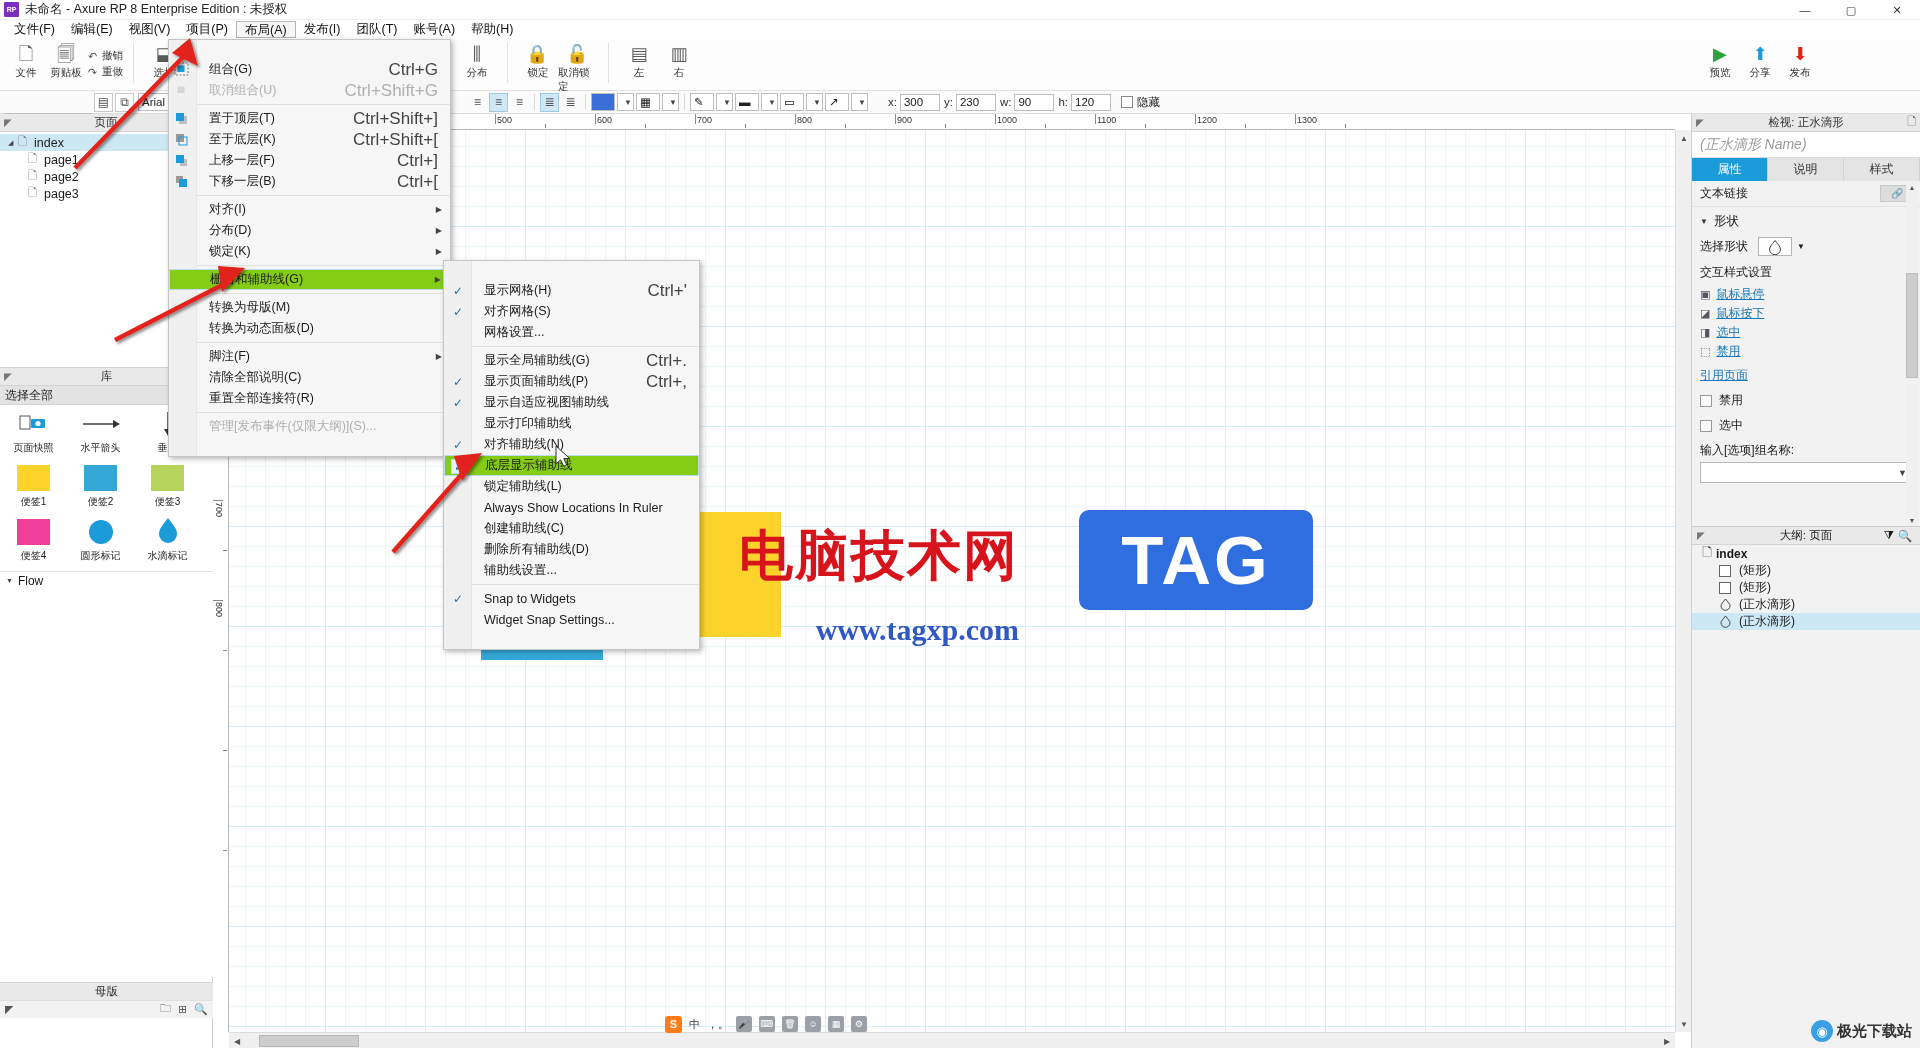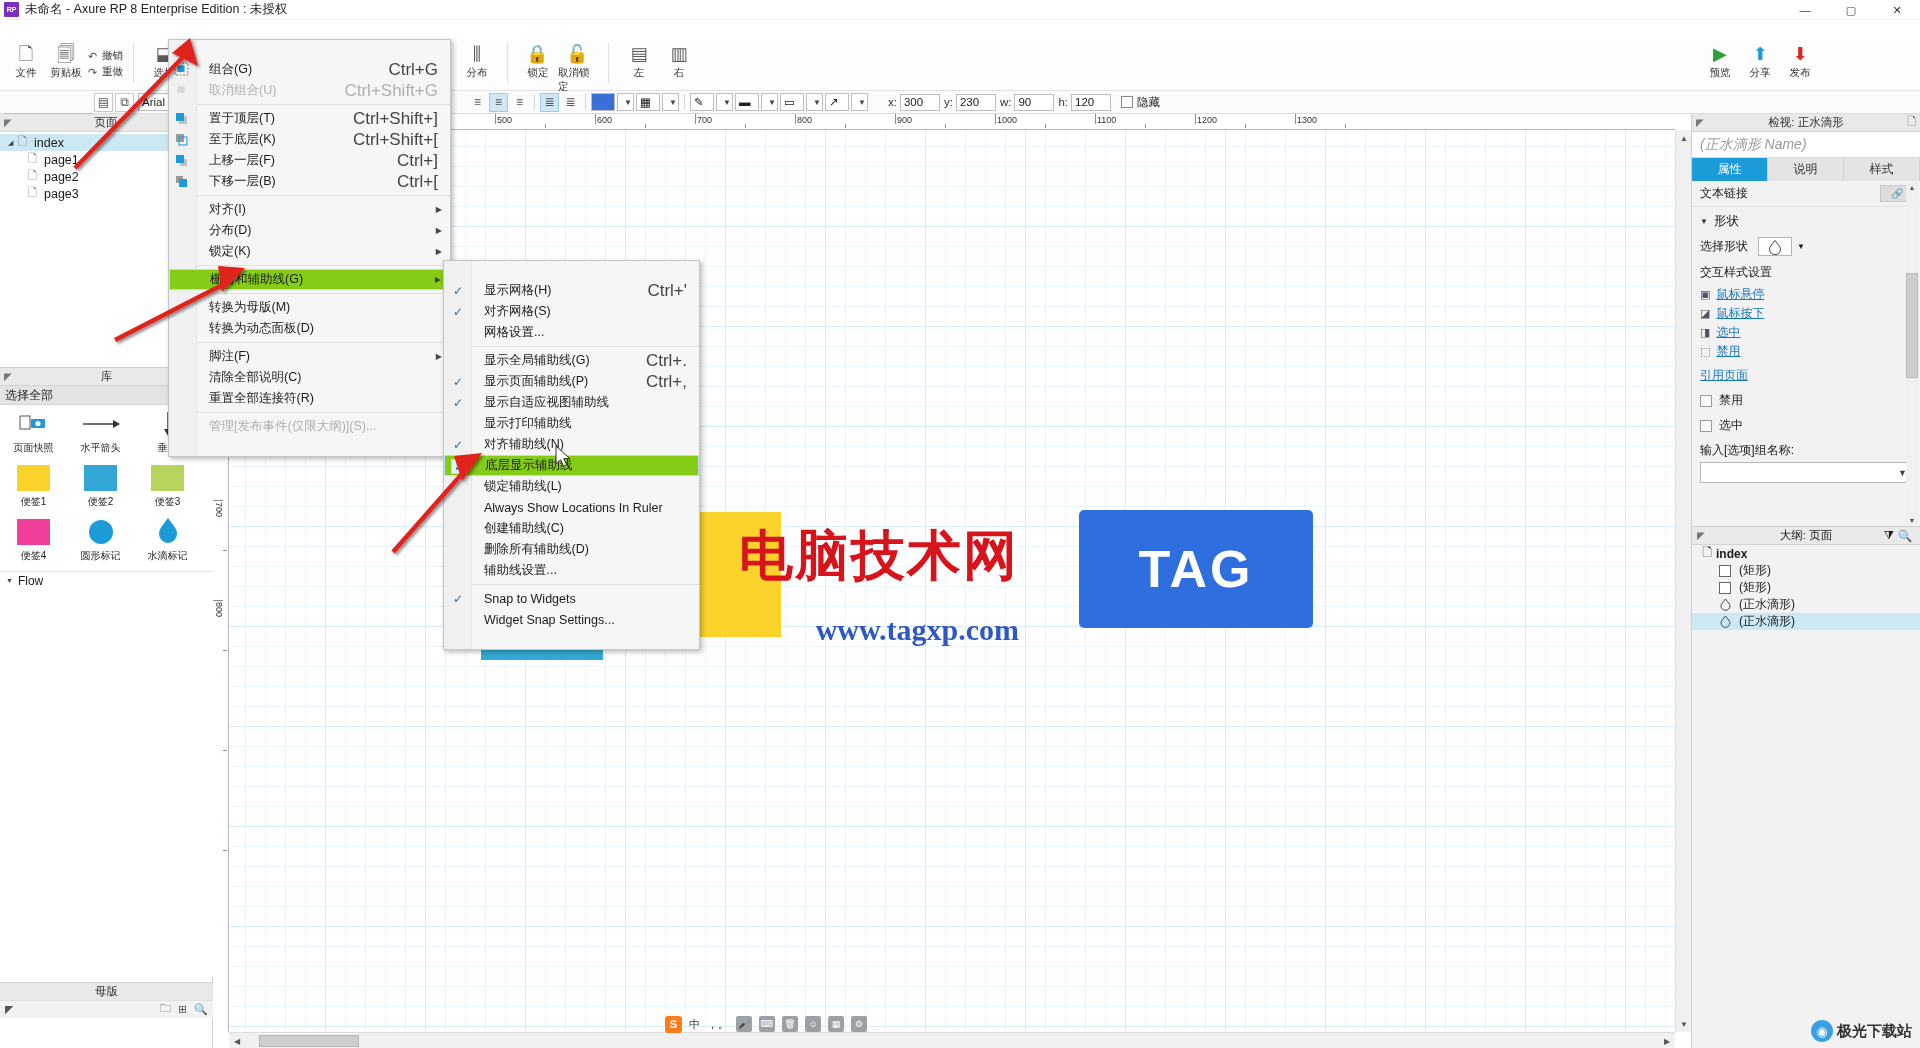--- a/index.html
+++ b/index.html
@@ -207,23 +207,23 @@
   
   .arrowlay { position:absolute; left:0; top:0; width:1920px; height:1048px;
               pointer-events:none; }
 
   
   .wm { position:absolute; pointer-events:none; }
   .wm-cn { font-size:54px; font-weight:bold; color:#d7131b; letter-spacing:2px;
            font-family:"DejaVu Sans","Liberation Sans",sans-serif; }
   .wm-url { font-size:30px; font-weight:bold; color:#2f58c4;
             font-family:"Liberation Serif",serif; }
-  .tagbox { width:234px;height:118px;background:#2f6ede;border-radius:5px;
+  .tagbox { width:234px;height:100px;background:#2f6ede;border-radius:10px;
             display:flex;align-items:center;justify-content:center;
-            color:#fff;font-size:52px;font-weight:bold;letter-spacing:3px; }
+            color:#fff;font-size:69px;font-weight:bold;letter-spacing:3px; }
   .corner { position:absolute; right:8px; bottom:6px; display:flex; align-items:center; }
   .corner .ball { width:22px;height:22px;border-radius:50%;background:#3aa0e6;margin-right:4px;
                   display:flex;align-items:center;justify-content:center;color:#fff;font-size:13px; }
   .corner .txt { font-size:15px; font-weight:bold; color:#333; }
 
   
   .imebar { position:absolute; left:665px; bottom:14px; height:20px; display:flex;
             align-items:center; gap:7px; font-size:11px; color:#333; }
   .imebar .s { width:17px;height:17px;background:#ff7a18;color:#fff;border-radius:3px;
                display:flex;align-items:center;justify-content:center;font-size:11px;font-weight:bold; }
@@ -241,20 +241,31 @@
   <div class="titlebar">
     <div class="logo">RP</div>
     <div class="ttext">未命名 - Axure RP 8 Enterprise Edition : 未授权</div>
     <div class="winbtns">
       <div class="winbtn">—</div>
       <div class="winbtn">▢</div>
       <div class="winbtn close">✕</div>
     </div>
   </div>
 
+  <div class="menubar">
+    <div class="mi">文件(F)</div>
+    <div class="mi">编辑(E)</div>
+    <div class="mi">视图(V)</div>
+    <div class="mi">项目(P)</div>
+    <div class="mi active">布局(A)</div>
+    <div class="mi">发布(I)</div>
+    <div class="mi">团队(T)</div>
+    <div class="mi">账号(A)</div>
+    <div class="mi">帮助(H)</div>
+  </div>
 
   <div class="toolbar">
     <div class="tgroup">
       <div class="titem">
         <div class="gl">🗋</div>
         <div class="lb">文件</div>
       </div>
       <div class="titem">
         <div class="gl">🗐</div>
         <div class="lb">剪贴板</div>

